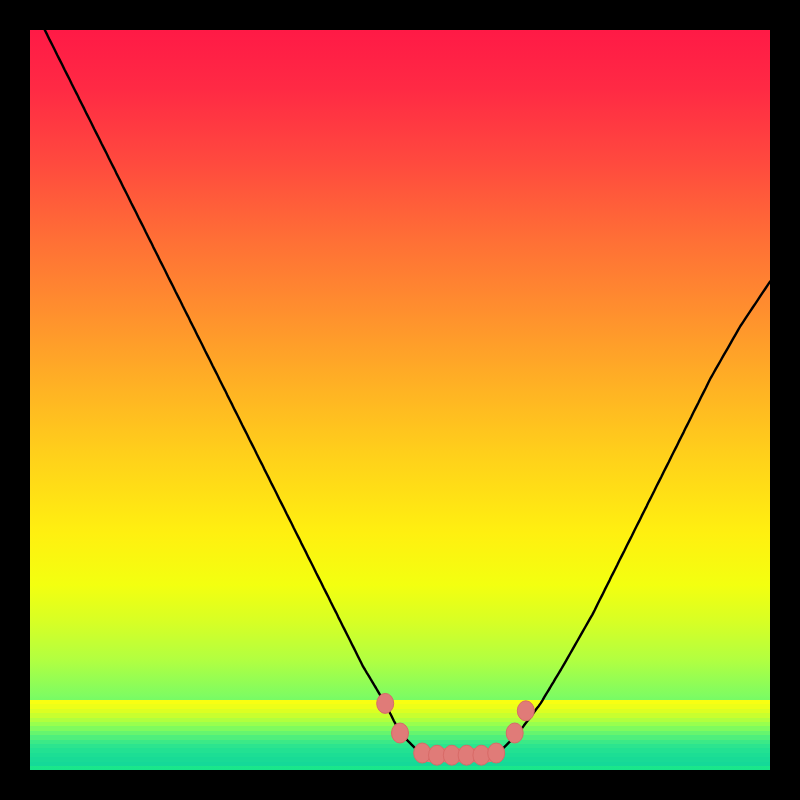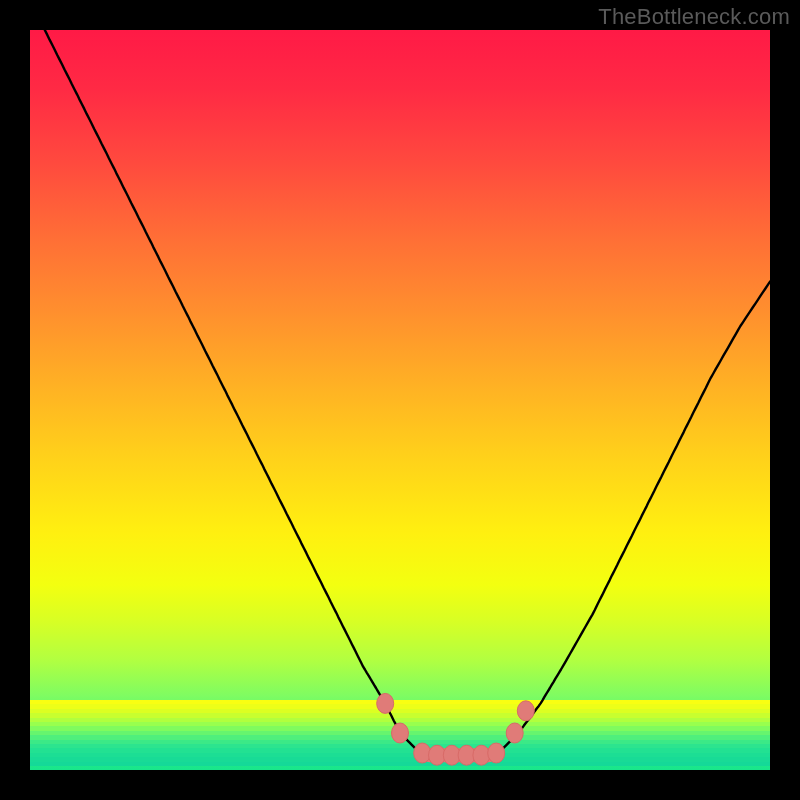--- a/index.html
+++ b/index.html
@@ -62,21 +62,20 @@
     font-size: 22px;
     font-weight: 500;
     letter-spacing: 0.2px;
     user-select: none;
   }
 </style>
 </head>
 <body>
 
 <div class="stage">
-  <div class="watermark">TheBottleneck.com</div>
 
   <div class="plot">
     <div class="gradient"></div>
     <div id="bands">
         <div class="band" style="top: 670px; height: 4.4px; background: rgb(249, 255, 18);"></div>
         <div class="band" style="top: 674.4px; height: 4.4px; background: rgb(237, 255, 24);"></div>
         <div class="band" style="top: 678.8px; height: 4.4px; background: rgb(220, 255, 34);"></div>
         <div class="band" style="top: 683.2px; height: 4.4px; background: rgb(200, 255, 47);"></div>
         <div class="band" style="top: 687.6px; height: 4.4px; background: rgb(177, 255, 62);"></div>
         <div class="band" style="top: 692px; height: 4.4px; background: rgb(152, 255, 78);"></div>

